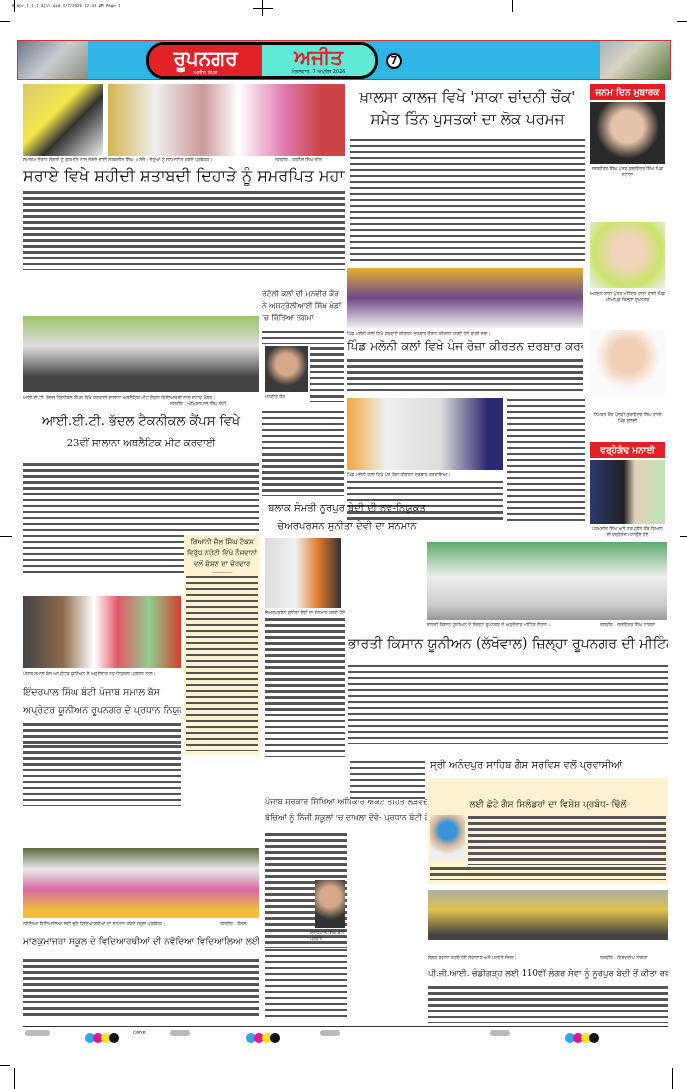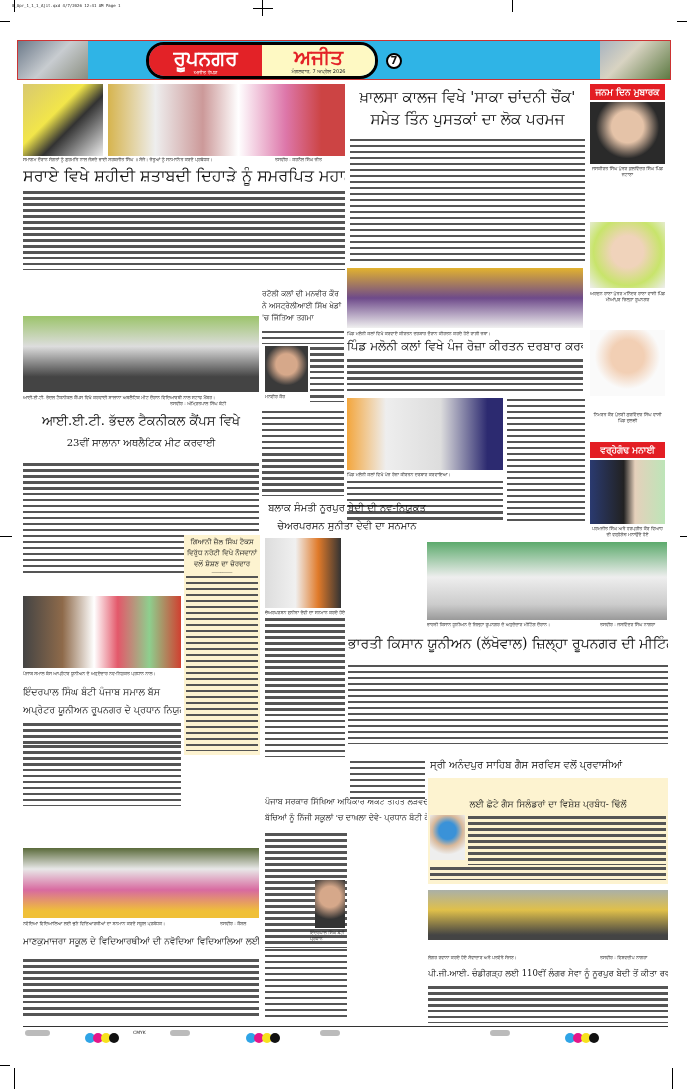--- a/index.html
+++ b/index.html
@@ -7,21 +7,21 @@
 .abs{position:absolute}
 .slug{left:12px;top:3px;font-size:4px;color:#222;font-family:"DejaVu Sans Mono",monospace}
 .crop{background:#000}
 .mast{left:17px;top:40px;width:654px;height:40px;border:1px solid #c33;background:#fff;overflow:hidden}
 .mast .pic{position:absolute;top:0;height:38px;width:70px}
 .mast .pl{left:0;background:linear-gradient(135deg,#6c7a8a,#c8ccd0 50%,#8a8e80)}
 .mast .pr{right:0;background:linear-gradient(135deg,#a7b3c0,#d8d3c2 40%,#5d7a43)}
 .mast .band{position:absolute;left:70px;right:70px;top:0;height:38px;background:#2fb4e6}
 .mast .pill{position:absolute;left:128px;top:1px;width:232px;height:37px;border-radius:18px;border:3px solid #000;overflow:hidden;display:flex}
 .pill .r{flex:1;background:#e32227;color:#fff;display:flex;flex-direction:column;align-items:center;justify-content:flex-end}
-.pill .y{flex:1;background:#fef9c3;color:#e32227;display:flex;flex-direction:column;align-items:center;justify-content:center}
+.pill .y{flex:1;background:#5eead4;color:#e32227;display:flex;flex-direction:column;align-items:center;justify-content:center}
 .pill .big{font-size:20px;font-weight:bold;line-height:22px;font-family:"DejaVu Serif",serif}
 .pill .sm{font-size:5px;color:#222}
 .pill .r .sm{color:#fff}
 .pageno{position:absolute;left:368px;top:12px;width:16px;height:16px;border-radius:50%;border:2px solid #000;background:#fff;font-size:10px;font-weight:bold;text-align:center;line-height:12px}
 .photo{background:#999;overflow:hidden}
 .cap{font-size:4.5px;color:#222;line-height:6px;white-space:nowrap;overflow:hidden}
 .head{font-family:"DejaVu Serif",serif;color:#111;white-space:nowrap;overflow:hidden}
 .txt{font-size:4px;line-height:6px;color:#444;overflow:hidden;background:repeating-linear-gradient(#fff 0 1px,#555 1px 3.5px,#fff 3.5px 6px)}
 .redbox{background:#e31e24;color:#fff;font-weight:bold;text-align:center;font-family:"DejaVu Serif",serif}
 .ybox{background:#fdf3d0}

